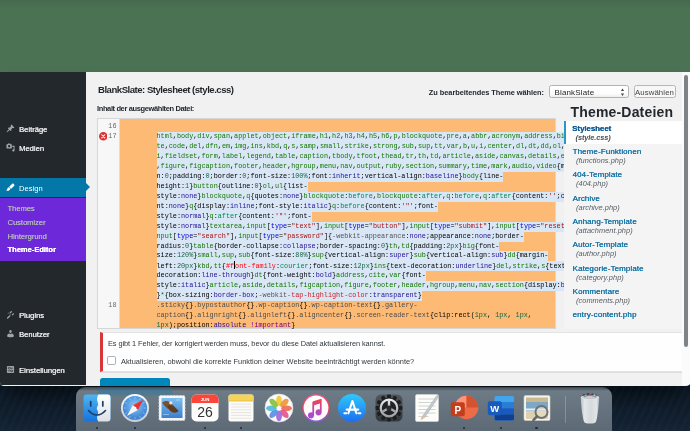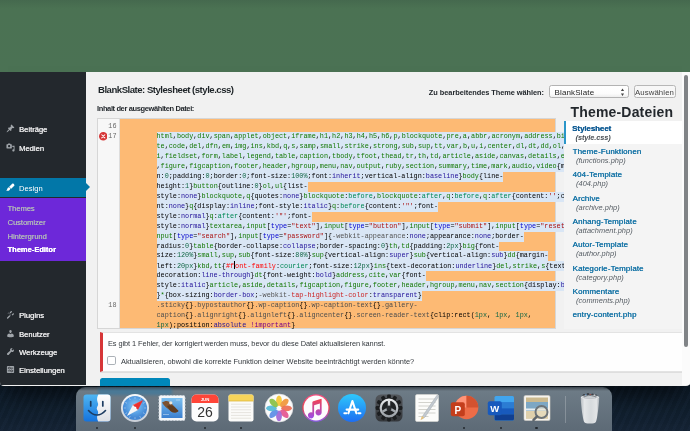--- a/index.html
+++ b/index.html
@@ -217,26 +217,20 @@
           <path fill="#a0a5aa" d="M13.11 4.36L9.87 7.6 8 5.73l3.24-3.24c.35-.34 1.05-.2 1.56.32.52.51.66 1.21.31 1.55zm-8 1.77l.91-.12 4.33 4.35-.13.92c-.11.93-.42 1.84-.91 2.65l-.26.45-4.87 4.87c-.34.34-.87.34-1.21 0l-.85-.85c-.34-.34-.34-.87 0-1.21l4.87-4.87.45-.26c.81-.49 1.72-.8 2.65-.91l-4.1-4.1c-.58.06-1.17.1-1.76.1-.48 0-.96-.02-1.44-.07L5.11 6.13zm9.25 6.34l3.24-3.24c.34-.35.2-1.05-.32-1.56-.51-.52-1.21-.66-1.55-.31l-3.24 3.24 1.87 1.87z"></path>
         </svg>
         <span class="txt">Plugins</span>
       </div>
     <div class="mi" style="top:212.5px">
         <svg class="ic" viewBox="0 0 20 20">
           <path fill="#a0a5aa" d="M10 9.25c-2.27 0-2.73-3.44-2.73-3.44C7 4.02 7.82 2 9.97 2c2.16 0 2.98 2.02 2.71 3.81 0 0-.41 3.44-2.68 3.44zm0 2.57L12.72 10c2.39 0 4.52 2.33 4.52 4.53v2.49s-3.65 1.13-7.24 1.13c-3.65 0-7.24-1.13-7.24-1.13v-2.49c0-2.25 1.94-4.48 4.47-4.48z"></path>
         </svg>
         <span class="txt">Benutzer</span>
       </div>
-    <div class="mi" style="top:230.5px">
-        <svg class="ic" viewBox="0 0 20 20">
-          <path fill="#a0a5aa" d="M16.68 9.77c-1.34 1.34-3.3 1.67-4.95.99l-5.41 6.52c-.99.99-2.59.99-3.58 0s-.99-2.59 0-3.57l6.52-5.42c-.68-1.65-.35-3.61.99-4.95 1.28-1.28 3.12-1.62 4.72-1.06l-2.89 2.89 2.82 2.82 2.86-2.87c.53 1.58.18 3.39-1.08 4.65z"></path>
-        </svg>
-        <span class="txt">Werkzeuge</span>
-      </div>
     <div class="mi" style="top:271px">
         <svg class="ic" viewBox="0 0 20 20">
           <path fill="none" stroke="#a0a5aa" stroke-width="1.6" d="M2 3h2.5l2 10h9l2-7H5.3"></path>
           <circle cx="8" cy="16.5" r="1.6" fill="#a0a5aa"></circle>
           <circle cx="14.5" cy="16.5" r="1.6" fill="#a0a5aa"></circle>
         </svg>
         <span class="txt">SpreadShop</span>
       </div>
     <div class="mi" style="top:249px">
         <svg class="ic" viewBox="0 0 20 20">

